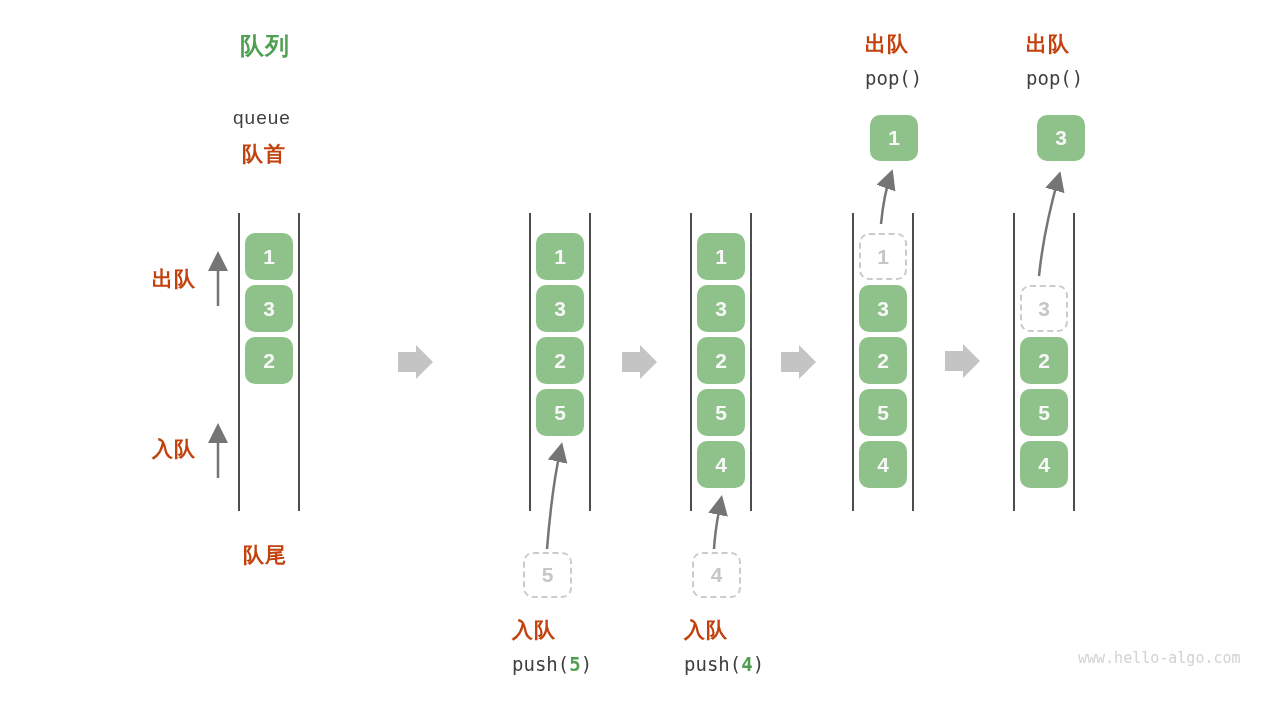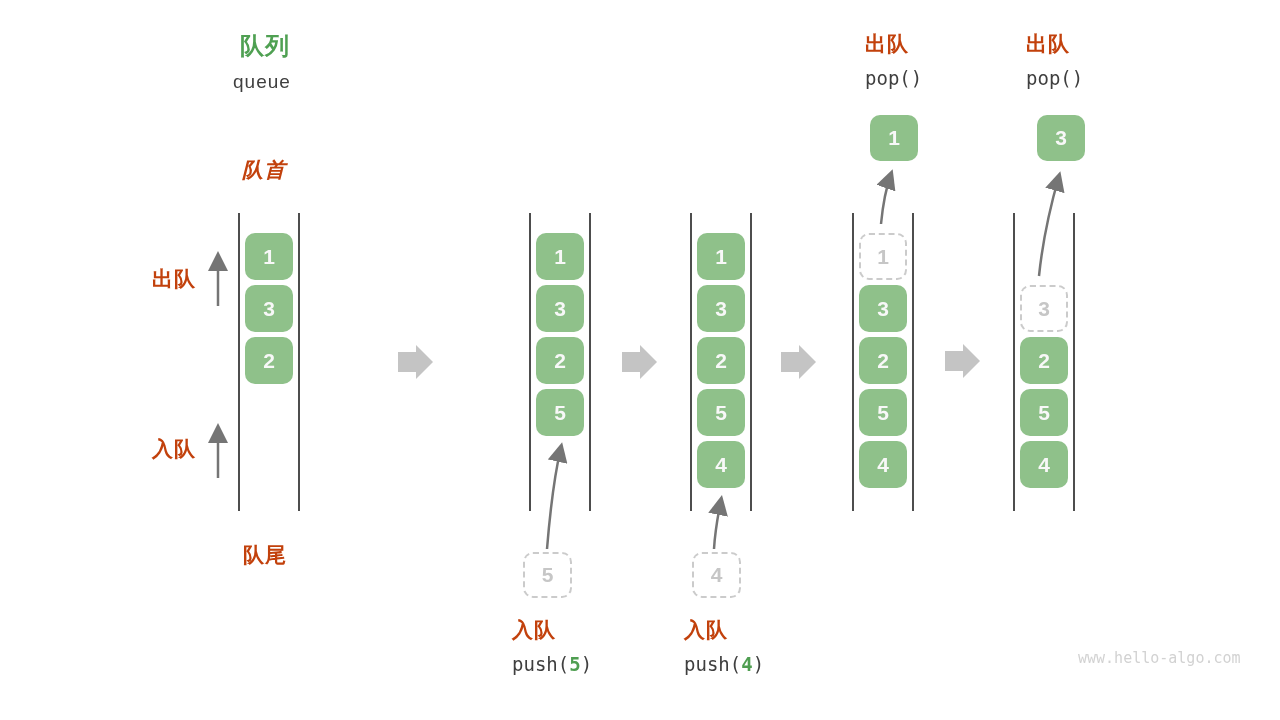--- a/index.html
+++ b/index.html
@@ -5,21 +5,21 @@
   html,body{margin:0;padding:0;background:#fff;}
   .canvas{
     position:relative;width:1280px;height:720px;background:#ffffff;
     font-family:"Liberation Sans","DejaVu Sans",sans-serif;overflow:hidden;
   }
   .abs{position:absolute;}
   .cjk{font-weight:bold;color:#c2410c;font-size:21px;letter-spacing:1px;white-space:nowrap;}
   .mono{font-family:"DejaVu Sans Mono","Liberation Mono",monospace;font-size:19px;color:#3f3f3f;white-space:nowrap;}
   .green-arg{color:#4f9e51;font-weight:bold;}
   .title-zh{font-size:24px;font-weight:bold;color:#4fa052;letter-spacing:1px;}
-  .title-en{font-size:19px;color:#3f3f3f;letter-spacing:1px;}
+  .title-en{font-size:19px;color:#3f3f3f;letter-spacing:1px;margin-top:36px;}
   .state{
     position:absolute;top:213px;height:298px;width:62px;box-sizing:border-box;
     border-left:2px solid #4d4d4d;border-right:2px solid #4d4d4d;
   }
   .slot{
     position:absolute;left:5px;width:48px;height:47px;border-radius:10px;
     background:#8fc18a;color:#f8f8f8;font-weight:bold;font-size:21px;
     display:flex;align-items:center;justify-content:center;box-sizing:border-box;
   }
   .slot.dashed{
@@ -44,21 +44,21 @@
   .overlay{position:absolute;left:0;top:0;pointer-events:none;}
 </style>
 </head>
 <body>
 
 <div class="canvas">
 
   <div class="abs title-zh" style="left:240px;top:30px;">队列</div>
   <div class="abs title-en" style="left:233px;top:71px;">queue</div>
 
-  <div class="abs cjk" style="left:242px;top:156px;font-style:italic;">队首</div>
+  <div class="abs cjk" style="left:242px;top:140px;">队首</div>
   <div class="abs cjk" style="left:243px;top:541px;">队尾</div>
   <div class="abs cjk" style="left:152px;top:265px;">出队</div>
   <div class="abs cjk" style="left:152px;top:435px;">入队</div>
 
   <div id="states-layer">
       <div class="state" style="left: 238px;">
         <div class="slot" style="top: 20px;">1</div>
         <div class="slot" style="top: 72px;">3</div>
         <div class="slot" style="top: 124px;">2</div>
       </div>

